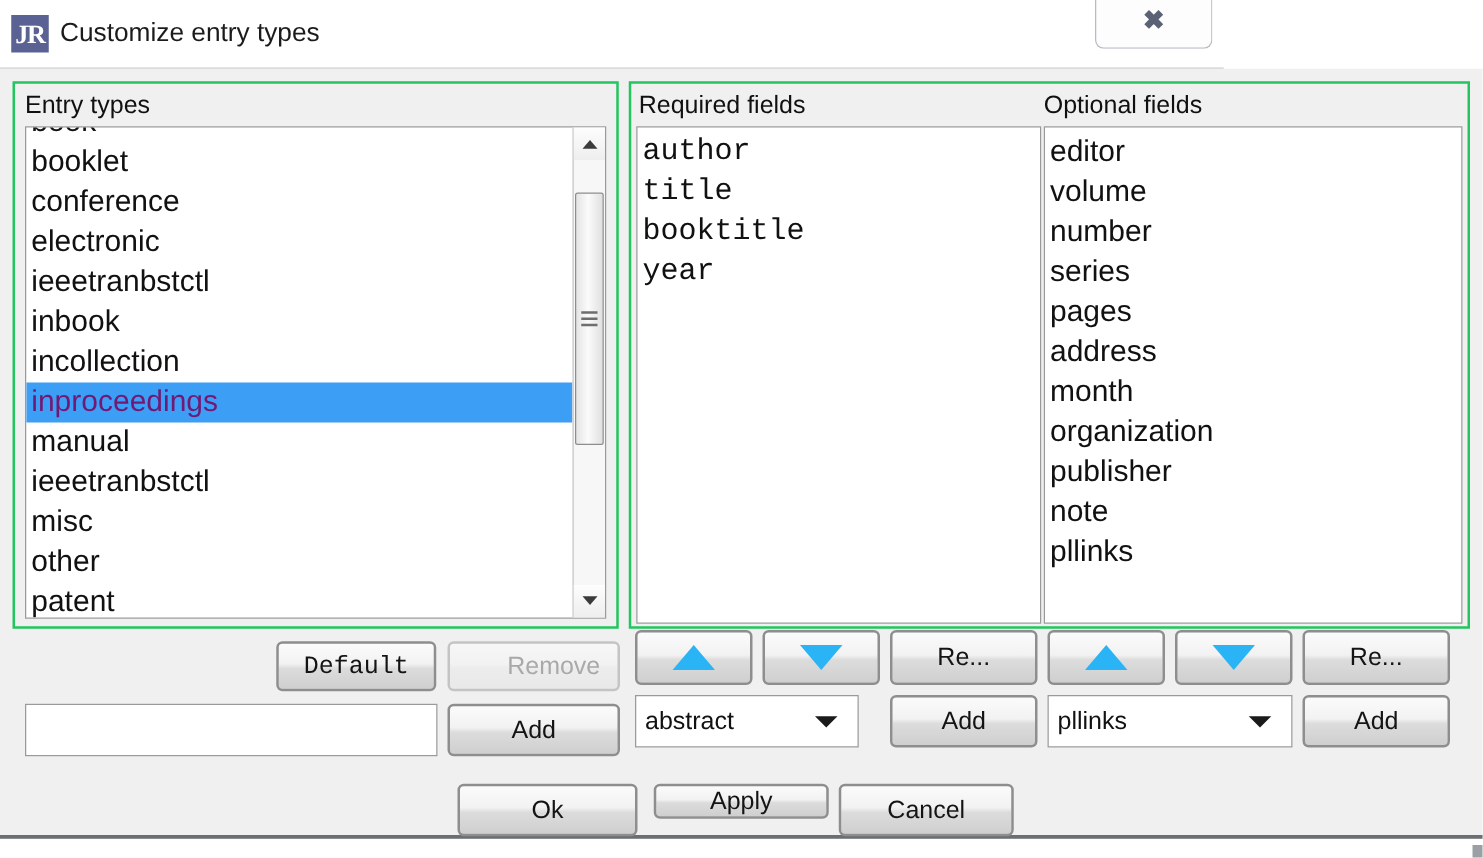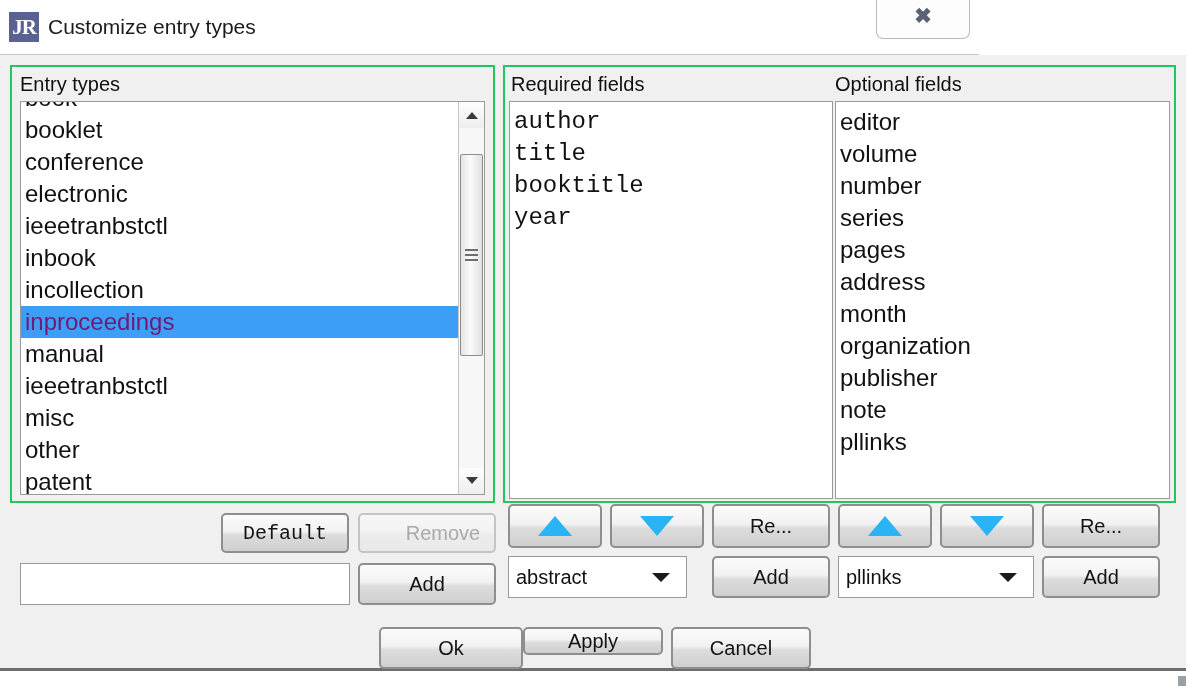--- a/index.html
+++ b/index.html
@@ -387,19 +387,19 @@
         </span>
     </button>
     <button class="btn" style="left:1042px; top:449px; width:118px; height:44px;">Re...</button>
 
     <div class="combo" style="left:838px; top:501px; width:196px; height:42px;">
       <span class="combo-value">pllinks</span>
       <span class="combo-arrow"></span>
     </div>
     <button class="btn" style="left:1042px; top:501px; width:118px; height:42px;">Add</button>
 
-    <button class="btn" style="left:379px; top:572px; width:144px; height:42px;">Ok</button>
+    <button class="btn" style="left:366px; top:572px; width:144px; height:42px;">Ok</button>
     <button class="btn" style="left:523px; top:572px; width:140px; height:28px;">Apply</button>
     <button class="btn" style="left:671px; top:572px; width:140px; height:42px;">Cancel</button>
   </div>
 
   <div id="resize-grip"></div>
 </div>
 
 </body></html>

